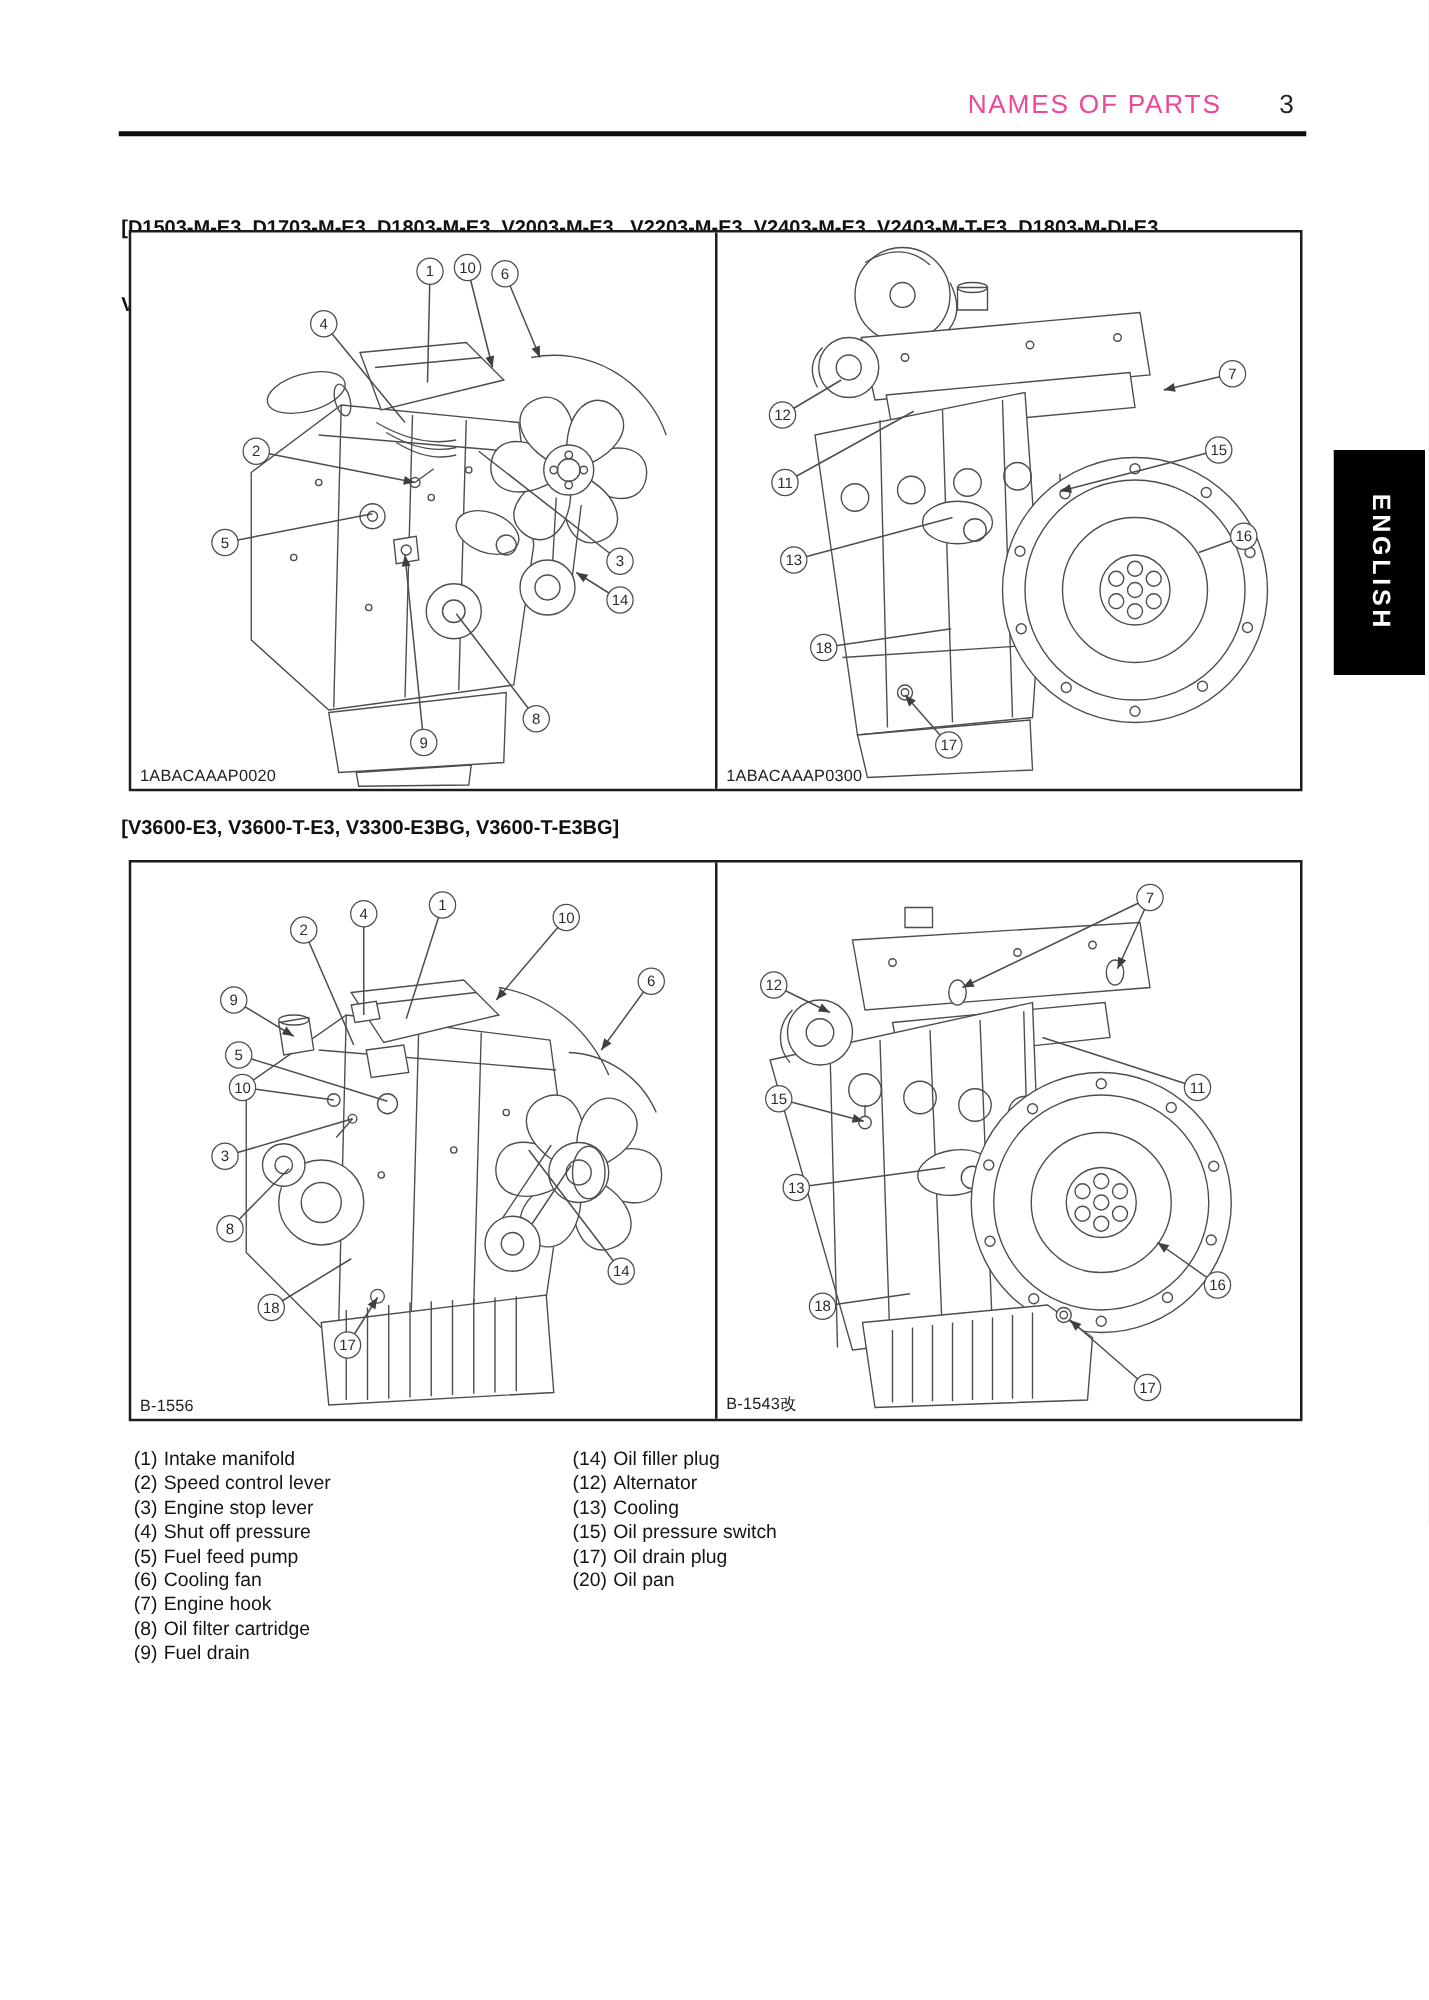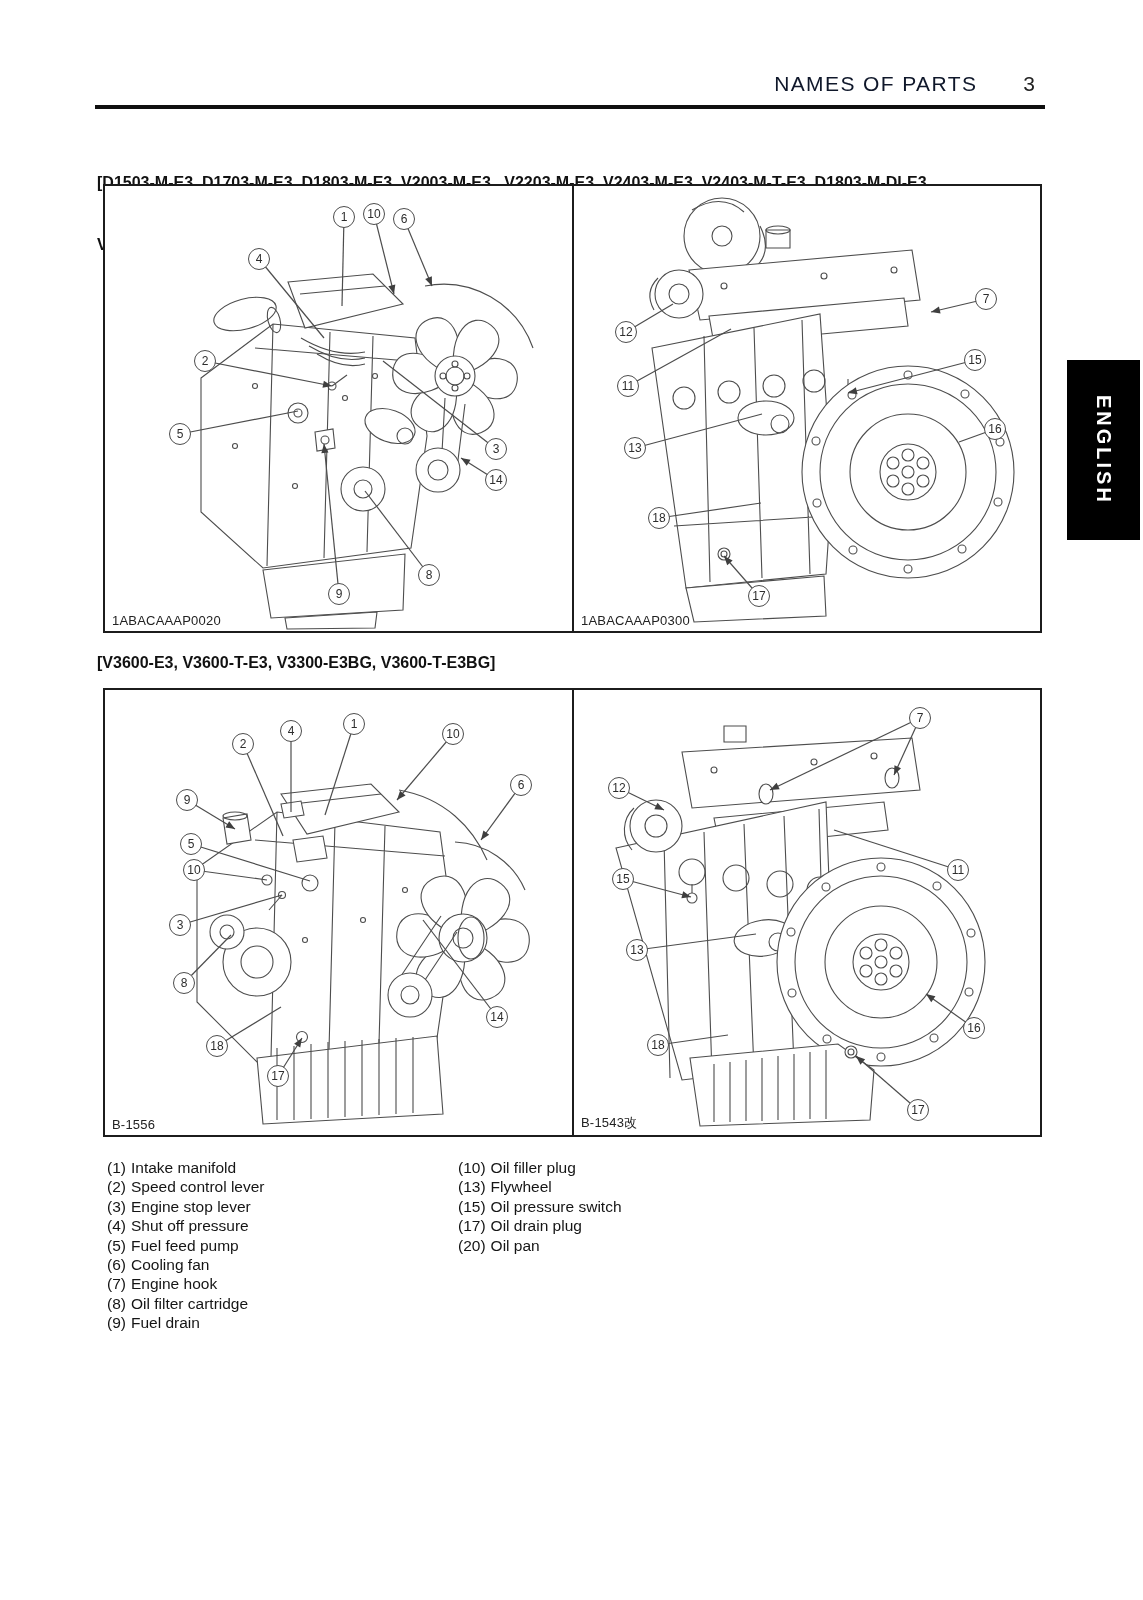--- a/index.html
+++ b/index.html
@@ -3,21 +3,21 @@
 <meta charset="utf-8">
 <style>
   html,body{margin:0;padding:0;background:#e8e8e8;}
   .page{
     position:relative;width:1143px;height:1600px;background:#ffffff;
     overflow:hidden;font-family:"Liberation Sans",sans-serif;color:#1a1a1a;
   }
   
   .hdr{position:absolute;left:95px;top:72px;width:944px;display:flex;
        justify-content:flex-end;align-items:baseline;gap:46px;}
-  .hdr-title{font-size:21px;letter-spacing:1.4px;color:#0f172a;}
+  .hdr-title{font-size:21px;letter-spacing:1.4px;color:#ec4899;}
   .hdr-num{font-size:21px;color:#222;padding-right:4px;}
   .hdr-rule{position:absolute;left:95px;top:105px;width:950px;height:4px;background:#0f0f0f;}
   
   .mh{position:absolute;left:97px;width:955px;font-weight:bold;font-size:16px;
       line-height:20.5px;letter-spacing:0px;color:#111;white-space:pre;}
   .mh1{top:132px;}
   .mh2{top:653px;}
   
   .figrow{position:absolute;left:103px;width:939px;height:449px;border:2px solid #1c1c1c;
           display:flex;box-sizing:border-box;background:#fff;}
@@ -461,26 +461,30 @@
           <span>(8)</span>
           <span>Oil filter cartridge</span>
         </div>
         <div class="part-row">
           <span>(9)</span>
           <span>Fuel drain</span>
         </div>
       </div>
     <div class="pcol pcol-right">
         <div class="part-row">
-          <span>(10)</span>
+          <span>(14)</span>
           <span>Oil filler plug</span>
         </div>
         <div class="part-row">
+          <span>(12)</span>
+          <span>Alternator</span>
+        </div>
+        <div class="part-row">
           <span>(13)</span>
-          <span>Flywheel</span>
+          <span>Cooling</span>
         </div>
         <div class="part-row">
           <span>(15)</span>
           <span>Oil pressure switch</span>
         </div>
         <div class="part-row">
           <span>(17)</span>
           <span>Oil drain plug</span>
         </div>
         <div class="part-row">

